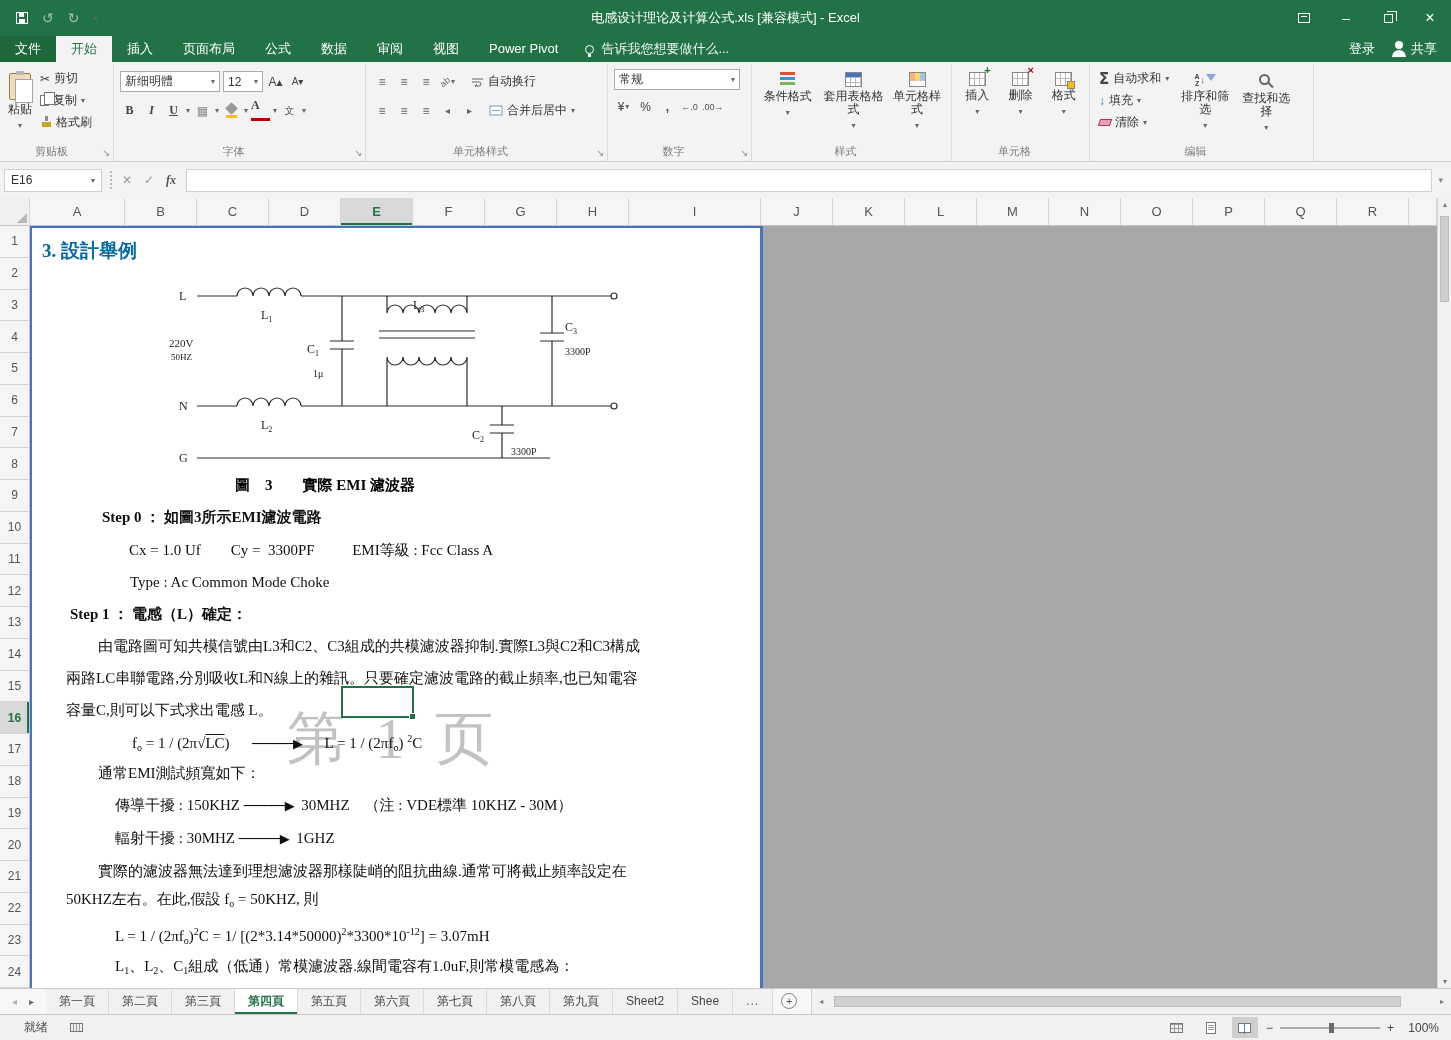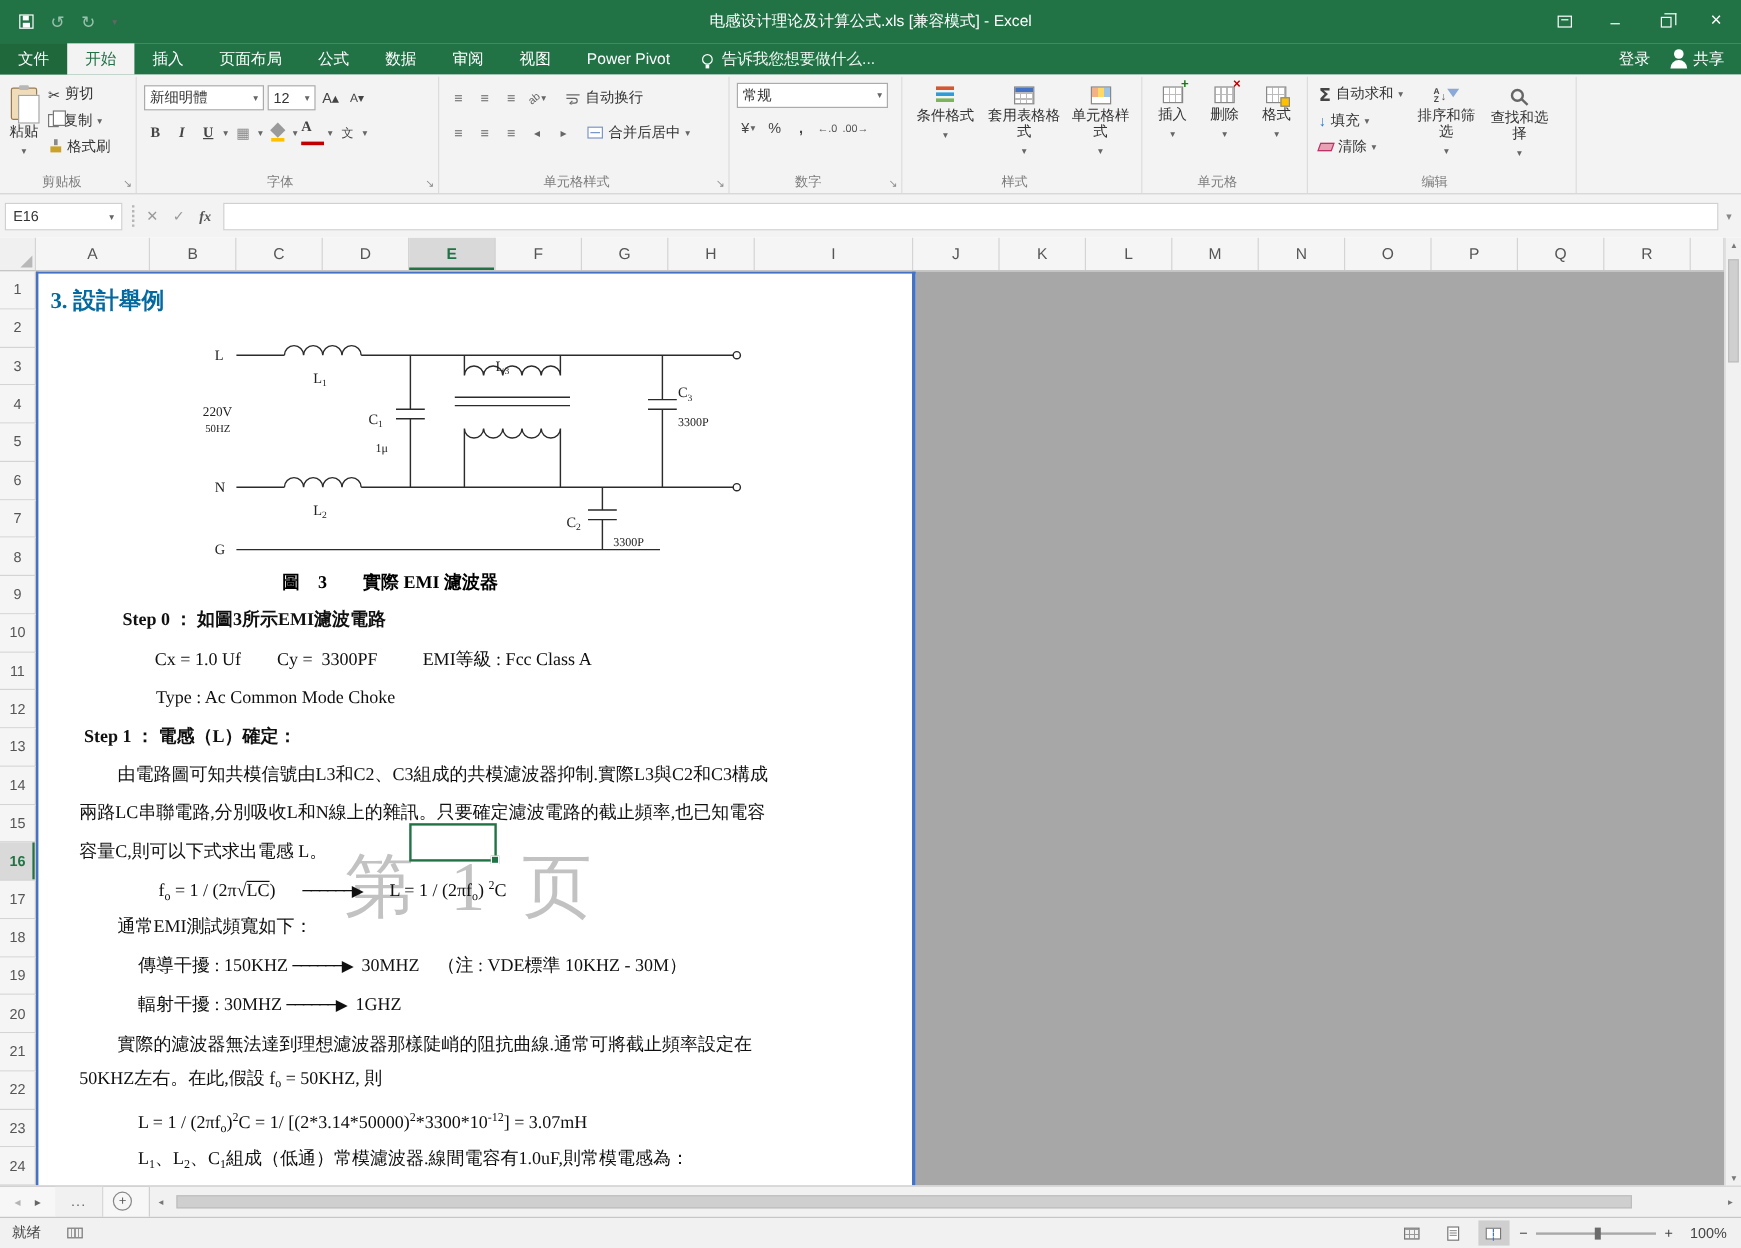--- a/index.html
+++ b/index.html
@@ -123,21 +123,21 @@
 .stab{padding:0 13px;line-height:25px;font-size:12px;color:#444;border-right:1px solid #d8d8d8;background:#f1f1f1;white-space:nowrap}
 .stab.active{background:#fff;color:#217346;font-weight:bold;box-shadow:inset 0 -2px 0 #217346}
 .stab.more{color:#666;letter-spacing:1px}
 .addsheet{width:16px;height:16px;border-radius:50%;border:1px solid #868686;display:flex;align-items:center;justify-content:center;font-size:11px;color:#555;margin:4px 8px 0 8px}
 .hscroll{flex:1;display:flex;align-items:center;background:#f1f1f1;border-left:1px solid #d0d0d0;padding:0 2px;margin-left:6px}
 .hs-arrow{width:14px;text-align:center;font-size:8px;color:#777}
 .htrack{flex:1;height:11px;position:relative;margin:0 2px}
 .hthumb{position:absolute;left:4px;top:0;height:11px;width:94%;background:#cfcfcf;border:1px solid #bdbdbd}
 
 .statusbar{position:absolute;top:1014px;left:0;right:0;height:26px;background:#f1f1f1;border-top:1px solid #c6c6c6;display:flex;align-items:center;font-size:12px;color:#444;z-index:12}
-.stat-left{display:flex;align-items:center;gap:22px;padding-left:10px}
+.stat-left{display:flex;align-items:center;gap:22px;padding-left:24px}
 .ic-macro{display:inline-block;width:13px;height:9px;border:1px solid #777;background:repeating-linear-gradient(90deg,rgba(0,0,0,0) 0 2px,#999 2px 3px)}
 .stat-right{margin-left:auto;display:flex;align-items:center;gap:8px;padding-right:12px}
 .vbtn{width:26px;height:21px;display:flex;align-items:center;justify-content:center}
 .vbtn.active{background:#cfcfcf}
 .ic-vnorm{display:inline-block;width:13px;height:10px;border:1px solid #777;background:repeating-linear-gradient(90deg,rgba(0,0,0,0) 0 3px,#999 3px 4px),repeating-linear-gradient(0deg,rgba(0,0,0,0) 0 3px,#999 3px 4px)}
 .ic-vpl{display:inline-block;width:10px;height:12px;border:1px solid #777;background:#fff;position:relative}
 .ic-vpl:before{content:"";position:absolute;left:1px;top:2px;width:6px;height:1px;background:#999;box-shadow:0 2px 0 #999,0 4px 0 #999}
 .ic-vpb{display:inline-block;width:13px;height:10px;border:1px solid #777;background:#fff;position:relative}
 .ic-vpb:before{content:"";position:absolute;left:5px;top:0;width:0;height:10px;border-left:1px dashed #4472c4}
 .zoomwrap{display:flex;align-items:center;gap:7px}
@@ -517,20 +517,33 @@
     <div class="vs-up">▴</div>
     <div class="vthumb"></div>
     <div class="vs-dn">▾</div>
   </div>
 
   <div class="sheetbar">
     <div class="snav">
       <span class="dim">◂</span>
       <span>▸</span>
     </div>
+    <div class="stabs" id="sheet-tabs">
+        <div class="stab">第一頁</div>
+        <div class="stab">第二頁</div>
+        <div class="stab">第三頁</div>
+        <div class="stab active">第四頁</div>
+        <div class="stab">第五頁</div>
+        <div class="stab">第六頁</div>
+        <div class="stab">第七頁</div>
+        <div class="stab">第八頁</div>
+        <div class="stab">第九頁</div>
+        <div class="stab">Sheet2</div>
+        <div class="stab">Shee</div>
+      </div>
     <div class="stab more">...</div>
     <div class="addsheet">+</div>
     <div class="hscroll">
       <span class="hs-arrow">◂</span>
       <div class="htrack">
           <div class="hthumb"></div>
         </div>
       <span class="hs-arrow">▸</span>
     </div>
   </div>

